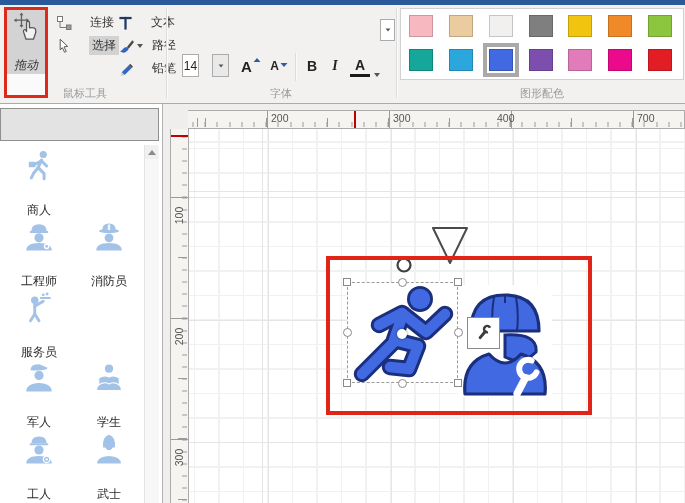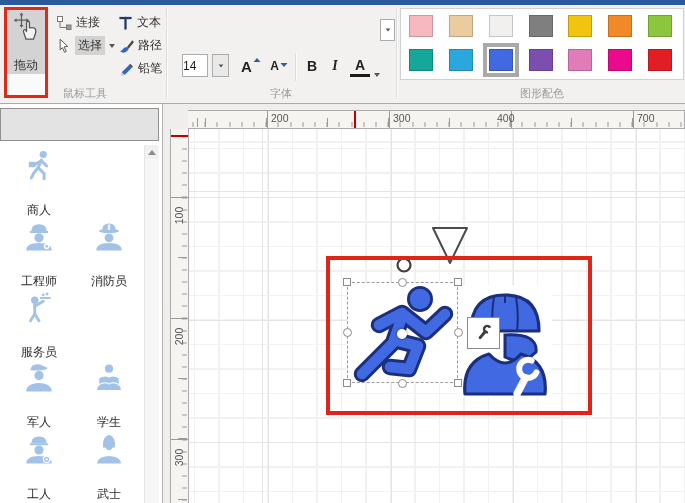--- a/index.html
+++ b/index.html
@@ -5,29 +5,29 @@
   html,body{margin:0;padding:0;}
   body{width:685px;height:503px;overflow:hidden;font-family:"Liberation Sans",sans-serif;background:#EFEEED;}
   #app{position:relative;width:685px;height:503px;}
   .abs{position:absolute;}
   
   .titlebar{left:0;top:0;width:685px;height:5px;background:#2B5A9B;}
   
   .ribbon{left:0;top:5px;width:685px;height:99px;background:#F2F1F0;border-bottom:1px solid #ABABAB;box-sizing:border-box;}
   .vsep{width:1px;background:#DCDCDC;border-right:1px solid #FBFBFB;}
   .group-label{font-size:11px;color:#9A9A9A;text-align:center;}
-  .tool-item{display:flex;align-items:center;gap:4px;font-size:12px;color:#333;cursor:default;height:21px;}
+  .tool-item{display:flex;align-items:center;gap:18px;font-size:12px;color:#333;cursor:default;height:21px;}
   .tool-item svg{flex:none;}
   .dd-arrow{width:0;height:0;border-left:3.5px solid transparent;border-right:3.5px solid transparent;border-top:4px solid #555;display:inline-block;}
   
   .drag-annot{left:4px;top:2px;width:44px;height:91px;border:3px solid #DD2A1A;box-sizing:border-box;background:#FBFBFB;}
   .drag-btn{left:0;top:0;width:38px;height:85px;}
   .drag-top{left:0;top:0;width:38px;height:64px;background:#D3D3D3;display:flex;flex-direction:column;align-items:center;}
   .drag-bottom{left:0;top:64px;width:38px;height:21px;background:#FAFAFA;}
-  .drag-label{font-size:12px;color:#333;margin-top:16px;}
+  .drag-label{font-size:12px;color:#333;margin-top:16px;font-style:italic;}
   .select-bg{background:#D2D2D2;padding:1px 3px;}
   
   .combo{background:#fff;border:1px solid #ABABAB;box-sizing:border-box;font-size:12px;color:#222;display:flex;align-items:center;}
   .btnish{display:flex;align-items:center;justify-content:center;color:#222;}
   
   .palette-panel{background:#FFFFFF;border:1px solid #D0D0CF;box-sizing:border-box;}
   .swatch{width:24px;height:22px;box-sizing:border-box;border:1px solid rgba(0,0,0,0.18);}
   .swatch.selected{outline:4px solid #A9A9A9;outline-offset:2px;}
   
   .sidebar{left:0;top:104px;width:163px;height:399px;background:#FFFFFF;border-right:1px solid #B3B3B3;box-sizing:border-box;}
@@ -222,21 +222,21 @@
       </svg>
       <span>铅笔</span>
     </div>
 
     <div class="abs group-label" style="left:40px;top:81px;width:90px;">鼠标工具</div>
     <div class="abs vsep" style="left:166px;top:3px;height:90px;"></div>
 
     <div class="abs combo" style="left:380px;top:14px;width:15px;height:22px;justify-content:center;">
       <span class="dd-arrow" style="transform:scale(.8)"></span>
     </div>
-    <div class="abs combo" style="left:182px;top:49px;width:26px;height:23px;justify-content:flex-start;">
+    <div class="abs combo" style="left:182px;top:49px;width:17px;height:23px;justify-content:center;">
       <span>14</span>
     </div>
     <div class="abs combo" style="left:212px;top:49px;width:17px;height:23px;justify-content:center;background:#E9E9E9;">
       <span class="dd-arrow" style="transform:scale(.8)"></span>
     </div>
     <div class="abs btnish" style="left:238px;top:50px;width:26px;height:22px;">
       <span style="font-size:15px;font-weight:bold;">A</span>
       <svg width="8" height="9" viewBox="0 0 8 9" style="margin-left:1px;margin-bottom:8px;">
           <path d="M4 0 L0.5 4 H7.5 Z" fill="#2A5CA8"></path>
         </svg>

